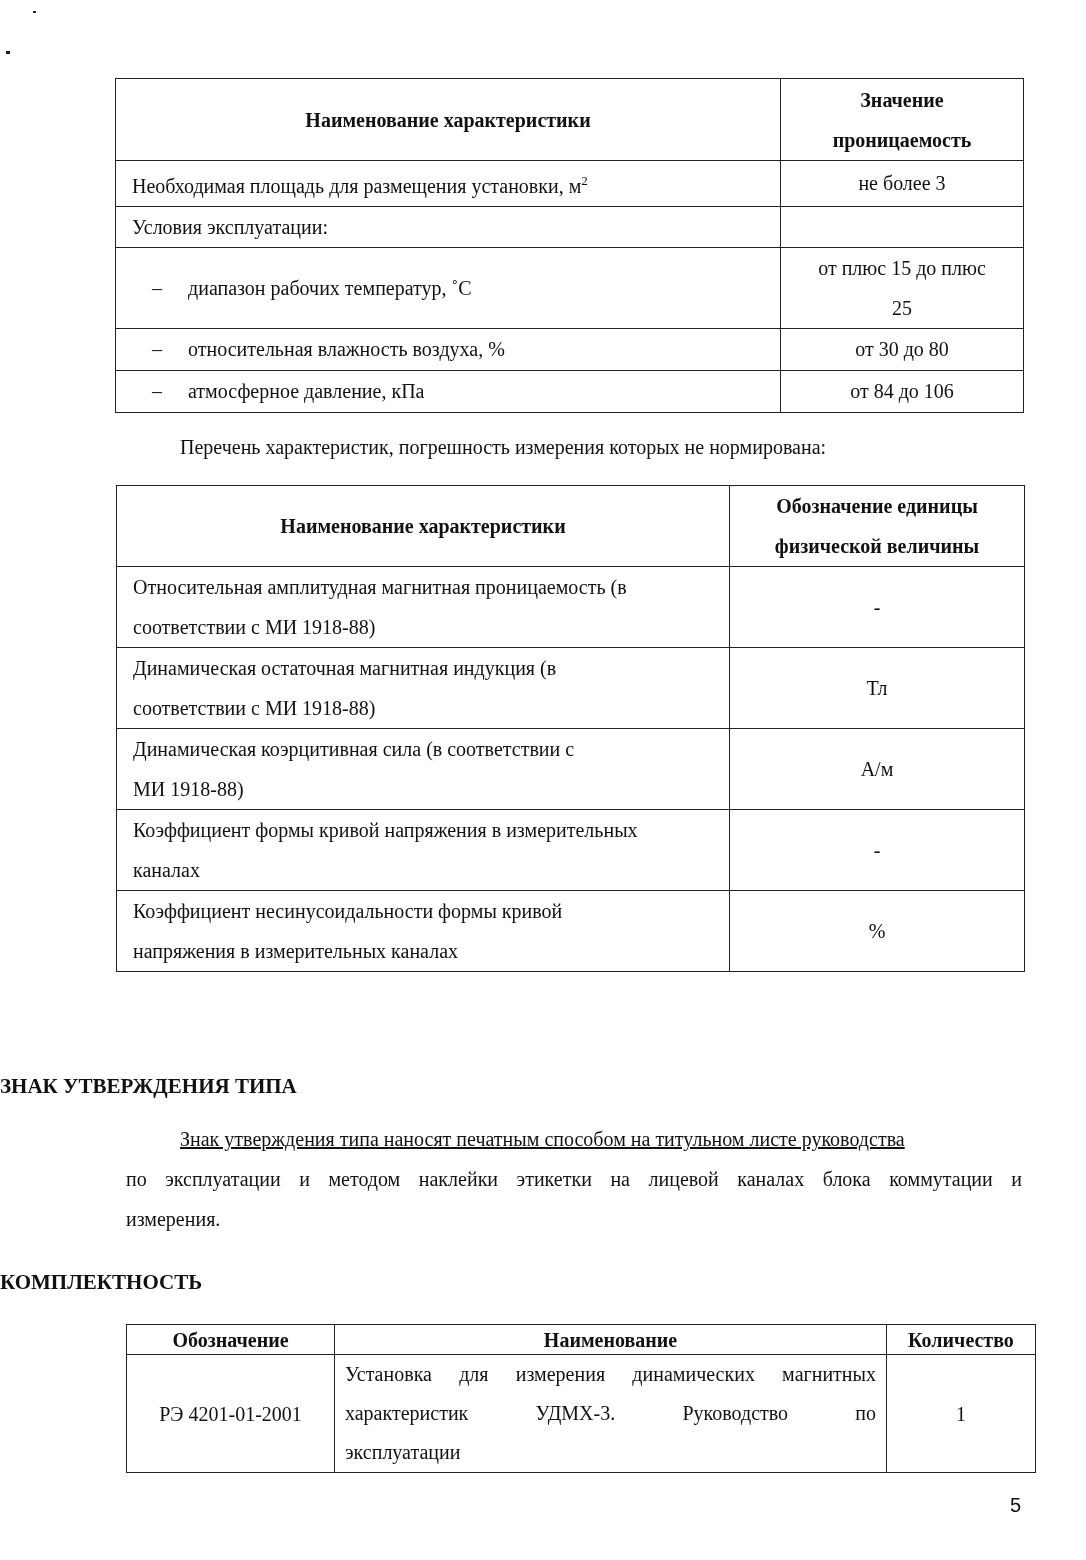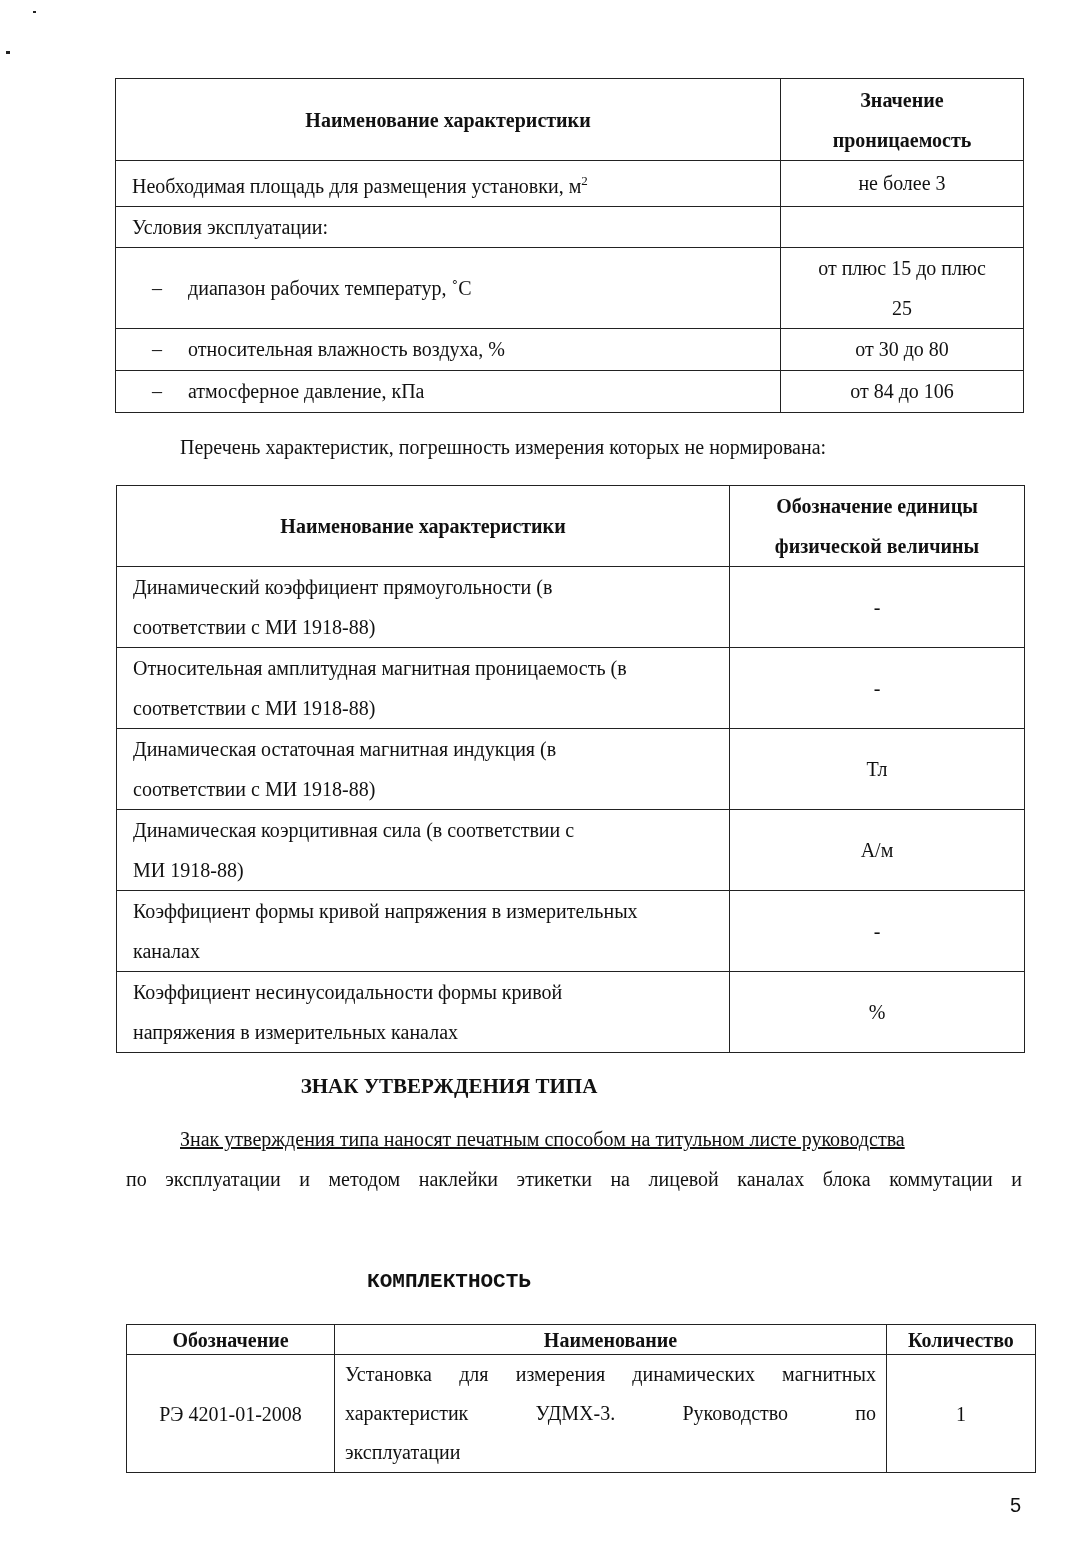--- a/index.html
+++ b/index.html
@@ -10,21 +10,21 @@
   td, th { border: 1.5px solid #222; padding: 0 16px; vertical-align: middle; line-height: 40px; }
   th { font-weight: bold; text-align: center; }
   .c { text-align: center; }
   .dash-item { padding-left: 40px; position: relative; }
   .dash-item .dash { position: absolute; left: 36px; width: 20px; }
   .dash-item .txt { display: inline-block; padding-left: 32px; }
   #t1 { left: 115px; top: 78px; width: 908px; }
   #t2 { left: 116px; top: 485px; width: 908px; }
   #t3 { left: 126px; top: 1324px; width: 909px; }
   .para { position: absolute; line-height: 40px; }
-  .heading { position: absolute; left: 0; width: 898px; text-align: center; font-weight: bold; font-size: 21px; }
+  .heading { position: absolute; left: 0; width: 898px; text-align: left; font-weight: bold; font-size: 21px; }
   .justify { text-align: justify; text-align-last: left; }
   .pagenum { position: absolute; left: 1010px; top: 1494px; font-family: "Liberation Sans", sans-serif; font-size: 20px; }
 </style>
 </head>
 <body>
 
 <div class="speck" style="left:33px;top:11px;width:3px;height:2px;"></div>
 <div class="speck" style="left:6px;top:51px;width:4px;height:3px;"></div>
 
 <table id="t1">
@@ -76,27 +76,20 @@
   <tbody>
       <tr style="height:80px">
     <th>Наименование характеристики</th>
     <th>
       <div>Обозначение единицы</div>
       <div>физической величины</div>
     </th>
   </tr>
   <tr style="height:80px">
     <td>
-          <div>Динамический коэффициент прямоугольности (в</div>
-          <div>соответствии с МИ 1918-88)</div>
-        </td>
-    <td class="c">-</td>
-  </tr>
-  <tr style="height:80px">
-    <td>
           <div>Относительная амплитудная магнитная проницаемость (в</div>
           <div>соответствии с МИ 1918-88)</div>
         </td>
     <td class="c">-</td>
   </tr>
   <tr style="height:80px">
     <td>
           <div>Динамическая остаточная магнитная индукция (в</div>
           <div>соответствии с МИ 1918-88)</div>
         </td>
@@ -123,38 +116,39 @@
         </td>
     <td class="c">%</td>
   </tr>
 </tbody>
   </table>
 
 <div class="heading" style="top:1074px;">ЗНАК УТВЕРЖДЕНИЯ ТИПА</div>
 <div class="para" style="left:126px;top:1119px;width:896px;">
   <div class="justify" style="padding-left:54px;text-decoration:underline;">Знак утверждения типа наносят печатным способом на титульном листе руководства</div>
   <div style="text-align:justify;text-align-last:justify;">по эксплуатации и методом наклейки этикетки на лицевой каналах блока коммутации и</div>
+  <div>измерения.</div>
 </div>
 
-<div class="heading" style="top:1270px;font-family:Liberation Mono, monospace;">КОМПЛЕКТНОСТЬ</div>
+<div class="heading" style="top:1270px;">КОМПЛЕКТНОСТЬ</div>
 
 <table id="t3">
   <colgroup>
       <col style="width:208px">
       <col style="width:552px">
       <col style="width:149px">
     </colgroup>
   <tbody>
       <tr style="height:30px">
     <th style="line-height:28px;">Обозначение</th>
     <th style="line-height:28px;">Наименование</th>
     <th style="line-height:28px;padding:0 2px;">Количество</th>
   </tr>
   <tr style="height:118px">
-    <td class="c">РЭ 4201-01-2008</td>
+    <td class="c">РЭ 4201-01-2001</td>
     <td style="padding:0 10px;line-height:39px;">
       <div style="text-align:justify;text-align-last:justify;">Установка для измерения динамических магнитных</div>
       <div style="text-align:justify;text-align-last:justify;">характеристик УДМХ-3. Руководство по</div>
       <div>эксплуатации</div>
     </td>
     <td class="c">1</td>
   </tr>
 </tbody>
   </table>
 

